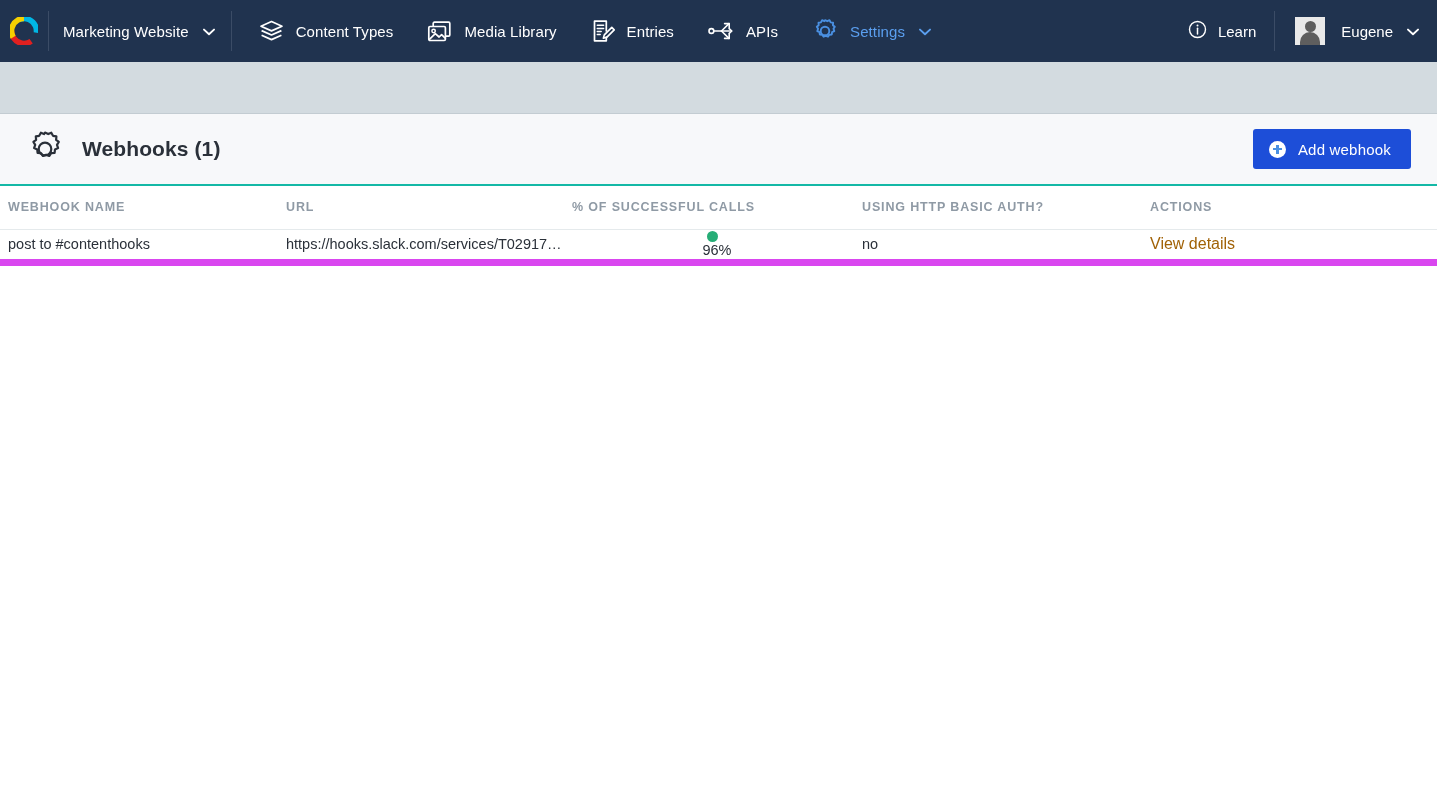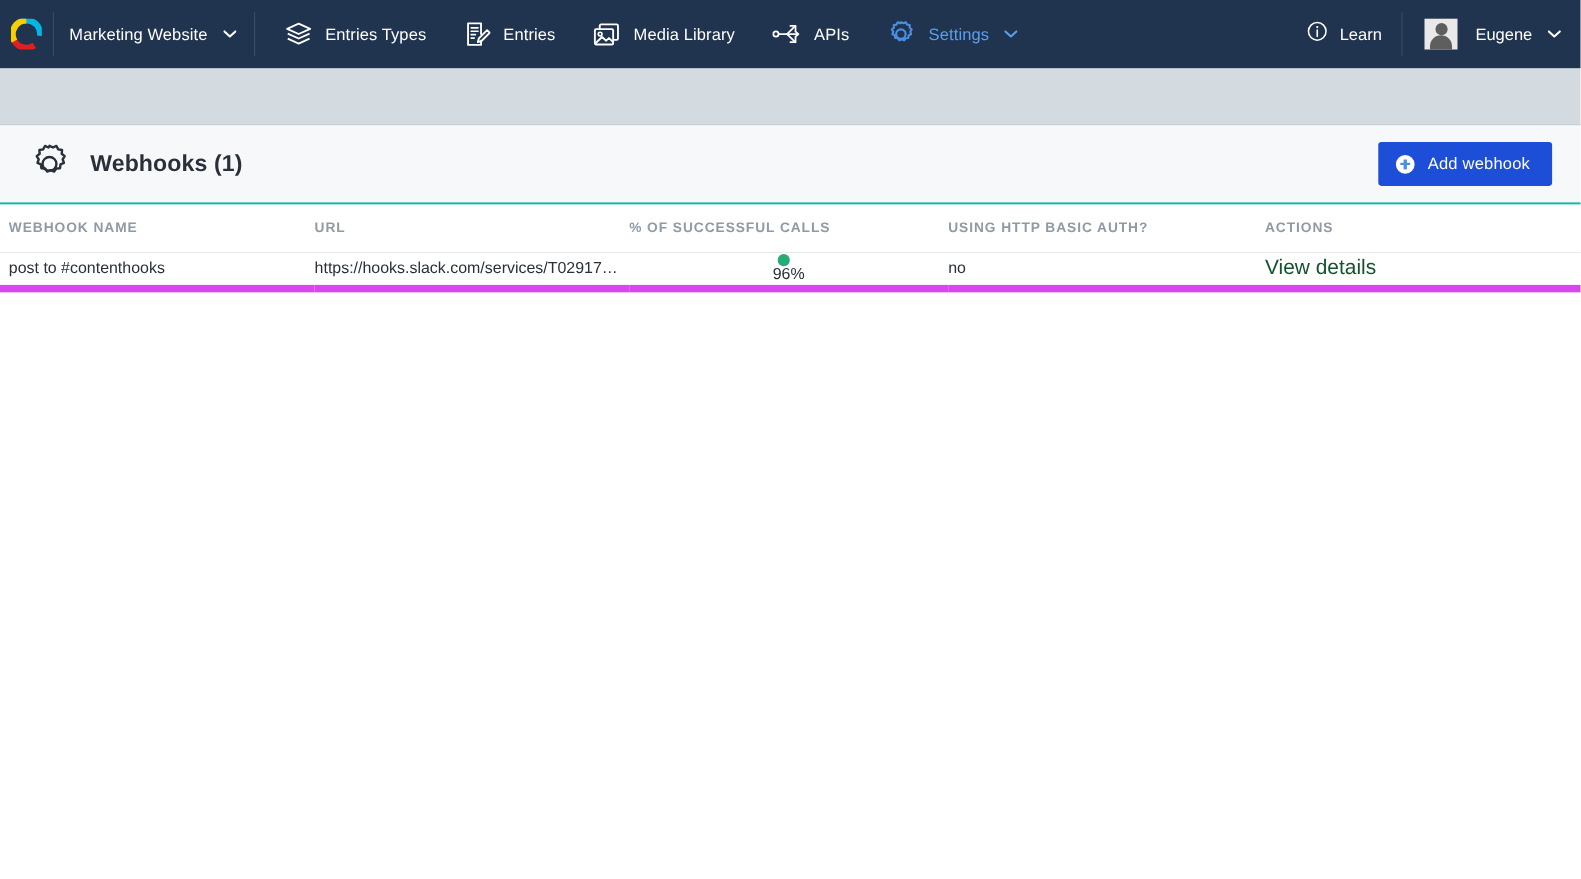--- a/index.html
+++ b/index.html
@@ -239,24 +239,24 @@
   }
   .rate-cell { display: flex; align-items: center; flex-direction: column; }
   .status-dot {
     width: 11px; height: 11px;
     border-radius: 50%;
     background: #26ad76;
     margin-right: 9px;
     flex: 0 0 auto;
   }
   .link {
-    color: #14532d;
+    color: #a16207;
     text-decoration: none;
     cursor: pointer;
-    font-size: 19px;
+    font-size: 16px;
   }
 
   .body-fill { background: #ffffff; flex: 1 1 auto; }
   .page-root { display: flex; flex-direction: column; height: 799px; }
 </style>
 </head>
 <body>
 
 <div class="page-root">
 
@@ -286,44 +286,44 @@
     <div class="nav-items">
 
       <a class="nav-item">
         <span class="nav-icon">
           <svg width="25" height="22" viewBox="0 0 25 22">
             <path d="M12.5 1.5 L23 6.2 L12.5 10.9 L2 6.2 Z" fill="none" stroke="#ffffff" stroke-width="1.7" stroke-linejoin="round"></path>
             <path d="M2.6 10.6 L12.5 15 L22.4 10.6" fill="none" stroke="#ffffff" stroke-width="1.7" stroke-linejoin="round"></path>
             <path d="M2.6 15.2 L12.5 19.6 L22.4 15.2" fill="none" stroke="#ffffff" stroke-width="1.7" stroke-linejoin="round"></path>
           </svg>
         </span>
-        <span class="nav-label">Entries Types</span>
-      </a>
-
-      <a class="nav-item">
-        <span class="nav-icon">
-          <svg width="24" height="24" viewBox="0 0 24 24">
-            <path d="M3.5 2.2 H15.3 V12 M3.5 2.2 V21.8 H15.3 V18" fill="none" stroke="#ffffff" stroke-width="1.7" stroke-linejoin="round" stroke-linecap="round"></path>
-            <path d="M6.3 6.3 H12.6 M6.3 9.4 H12.6 M6.3 12.5 H10.2 M6.3 15.6 H9.2" stroke="#ffffff" stroke-width="1.5" stroke-linecap="round"></path>
-            <path d="M20.8 8.4 L13.3 15.9 L12.4 19.2 L15.7 18.3 L23.2 10.8 Z" fill="none" stroke="#ffffff" stroke-width="1.7" stroke-linejoin="round"></path>
-          </svg>
-        </span>
-        <span class="nav-label">Entries</span>
+        <span class="nav-label">Content Types</span>
       </a>
 
       <a class="nav-item">
         <span class="nav-icon">
           <svg width="25" height="23" viewBox="0 0 25 23">
             <rect x="6.2" y="2.2" width="16.6" height="14" rx="1.2" fill="none" stroke="#ffffff" stroke-width="1.7"></rect>
             <rect x="1.8" y="6.5" width="16.6" height="14" rx="1.2" fill="#20334f" stroke="#ffffff" stroke-width="1.7"></rect>
             <circle cx="6.6" cy="11" r="1.7" fill="none" stroke="#ffffff" stroke-width="1.5"></circle>
             <path d="M2.4 19.3 L8.3 13.6 L12.1 17 L14.6 14.6 L17.9 17.9" fill="none" stroke="#ffffff" stroke-width="1.7" stroke-linejoin="round" stroke-linecap="round"></path>
           </svg>
         </span>
         <span class="nav-label">Media Library</span>
+      </a>
+
+      <a class="nav-item">
+        <span class="nav-icon">
+          <svg width="24" height="24" viewBox="0 0 24 24">
+            <path d="M3.5 2.2 H15.3 V12 M3.5 2.2 V21.8 H15.3 V18" fill="none" stroke="#ffffff" stroke-width="1.7" stroke-linejoin="round" stroke-linecap="round"></path>
+            <path d="M6.3 6.3 H12.6 M6.3 9.4 H12.6 M6.3 12.5 H10.2 M6.3 15.6 H9.2" stroke="#ffffff" stroke-width="1.5" stroke-linecap="round"></path>
+            <path d="M20.8 8.4 L13.3 15.9 L12.4 19.2 L15.7 18.3 L23.2 10.8 Z" fill="none" stroke="#ffffff" stroke-width="1.7" stroke-linejoin="round"></path>
+          </svg>
+        </span>
+        <span class="nav-label">Entries</span>
       </a>
 
       <a class="nav-item">
         <span class="nav-icon">
           <svg width="26" height="22" viewBox="0 0 26 22">
             <circle cx="3.4" cy="11" r="2.4" fill="none" stroke="#ffffff" stroke-width="1.6"></circle>
             <path d="M5.9 11 H13.5" stroke="#ffffff" stroke-width="1.6" stroke-linecap="round"></path>
             <path d="M13.5 11 L21 3.6" stroke="#ffffff" stroke-width="1.6" stroke-linecap="round"></path>
             <path d="M13.5 11 L21 18.4" stroke="#ffffff" stroke-width="1.6" stroke-linecap="round"></path>
             <path d="M13.5 11 H23.4" stroke="#ffffff" stroke-width="1.6" stroke-linecap="round"></path>

